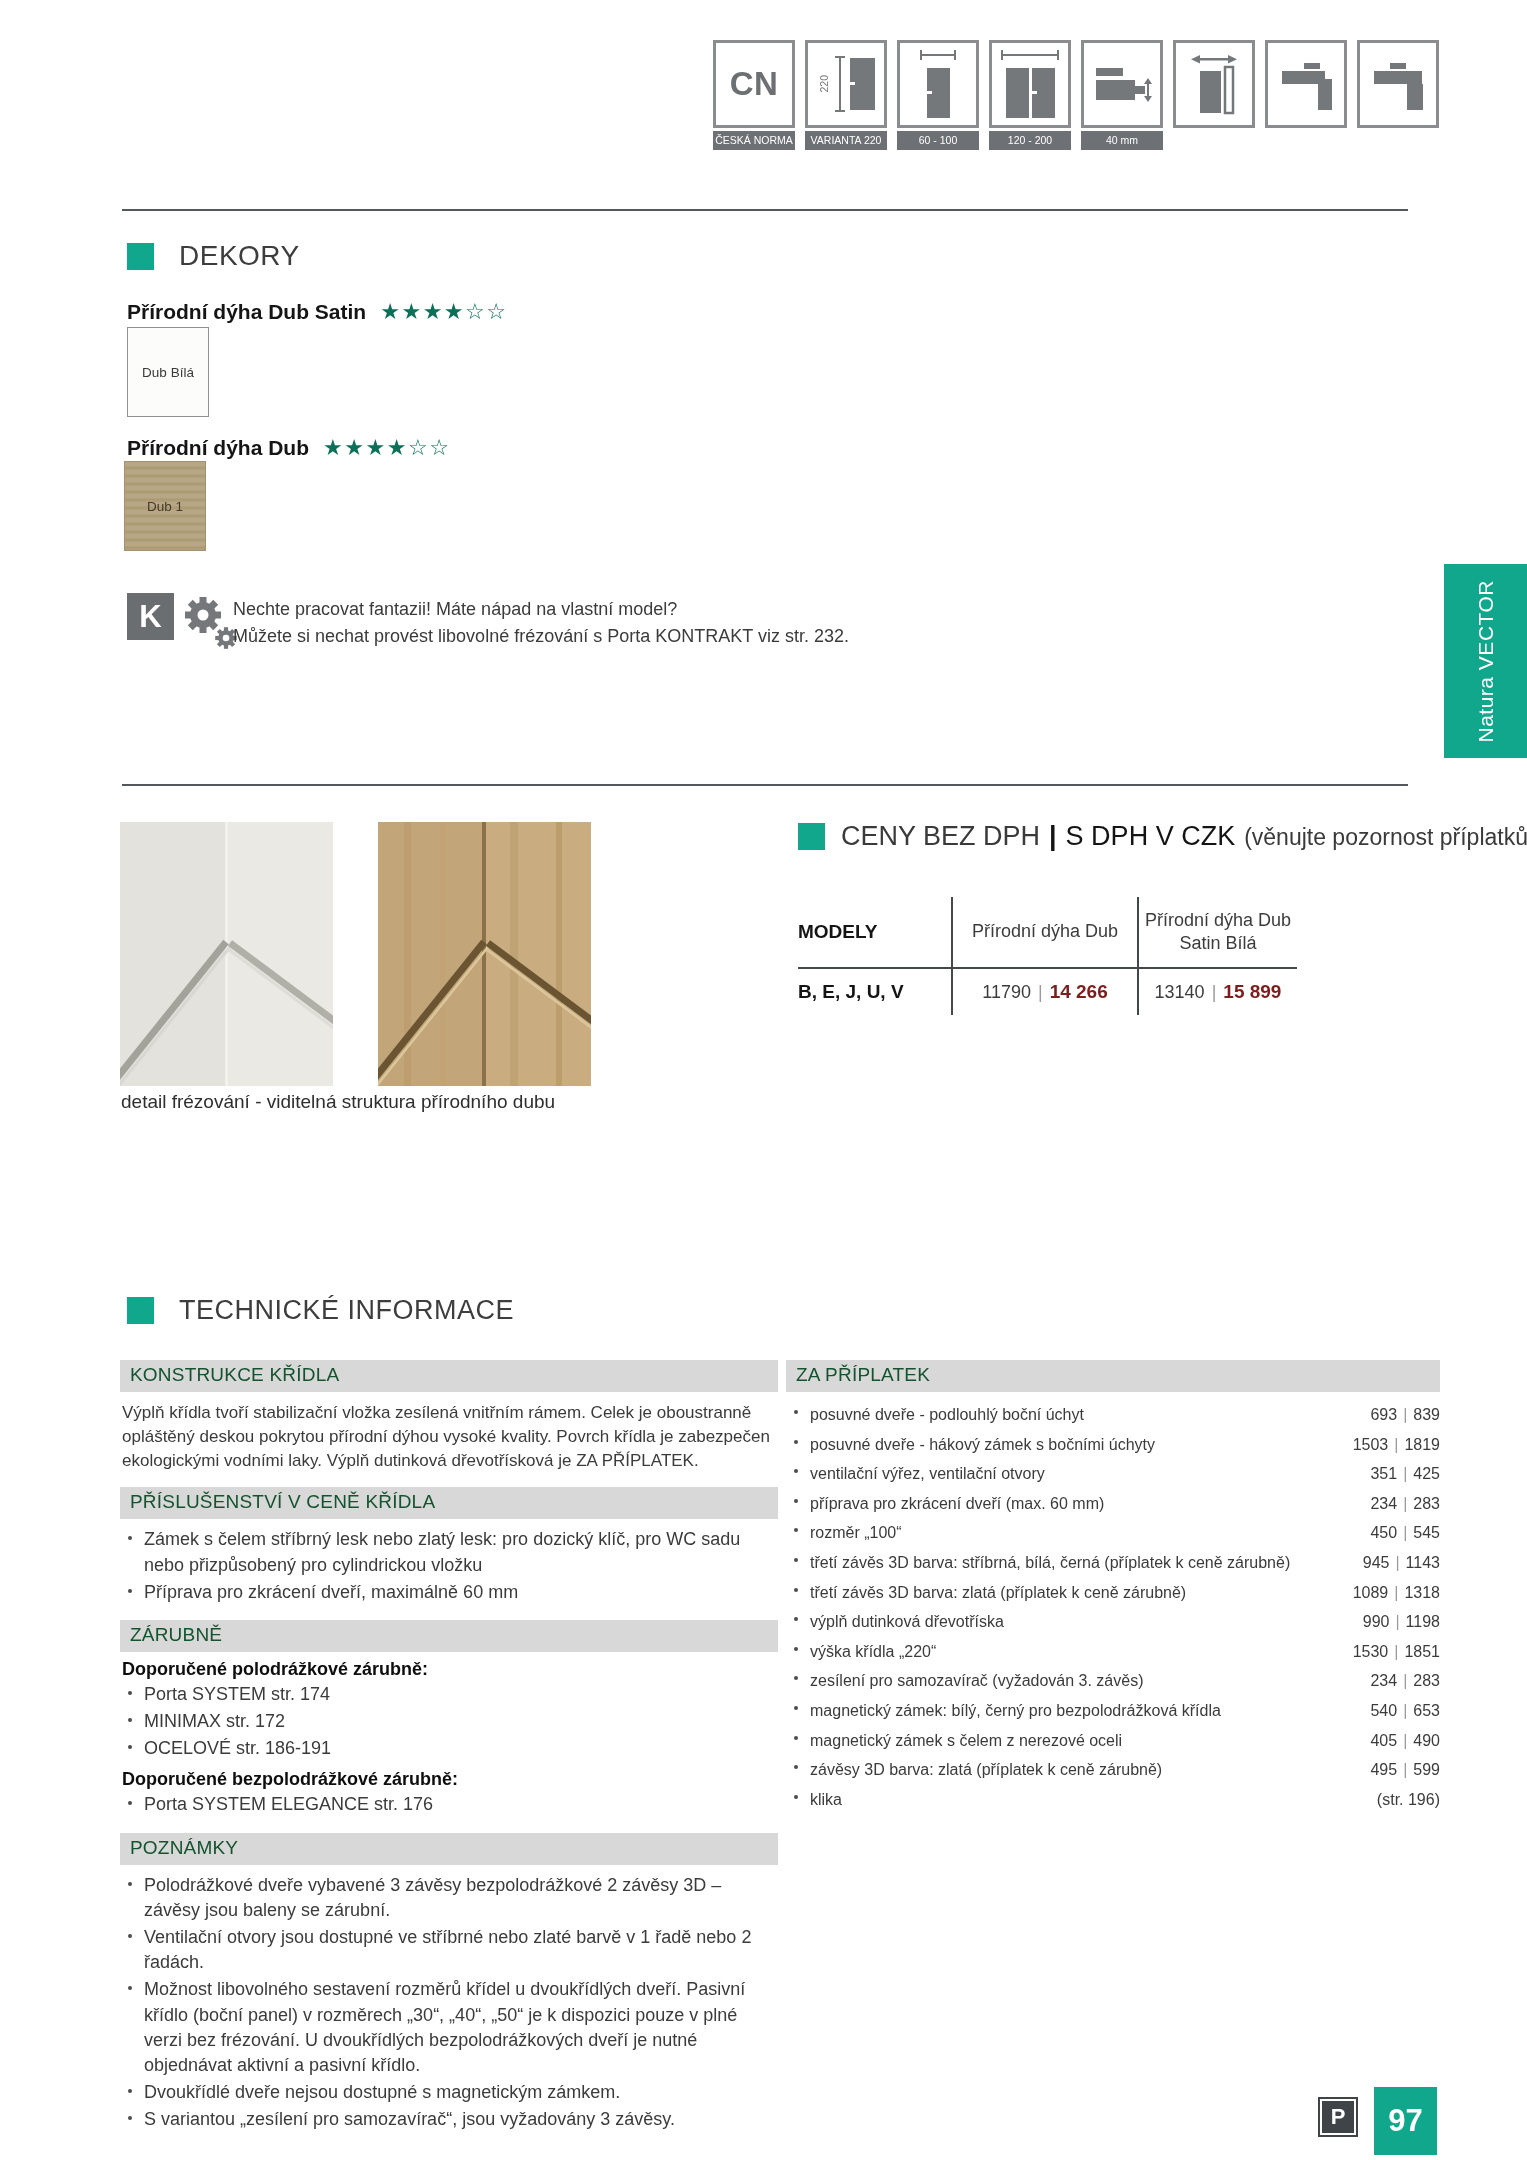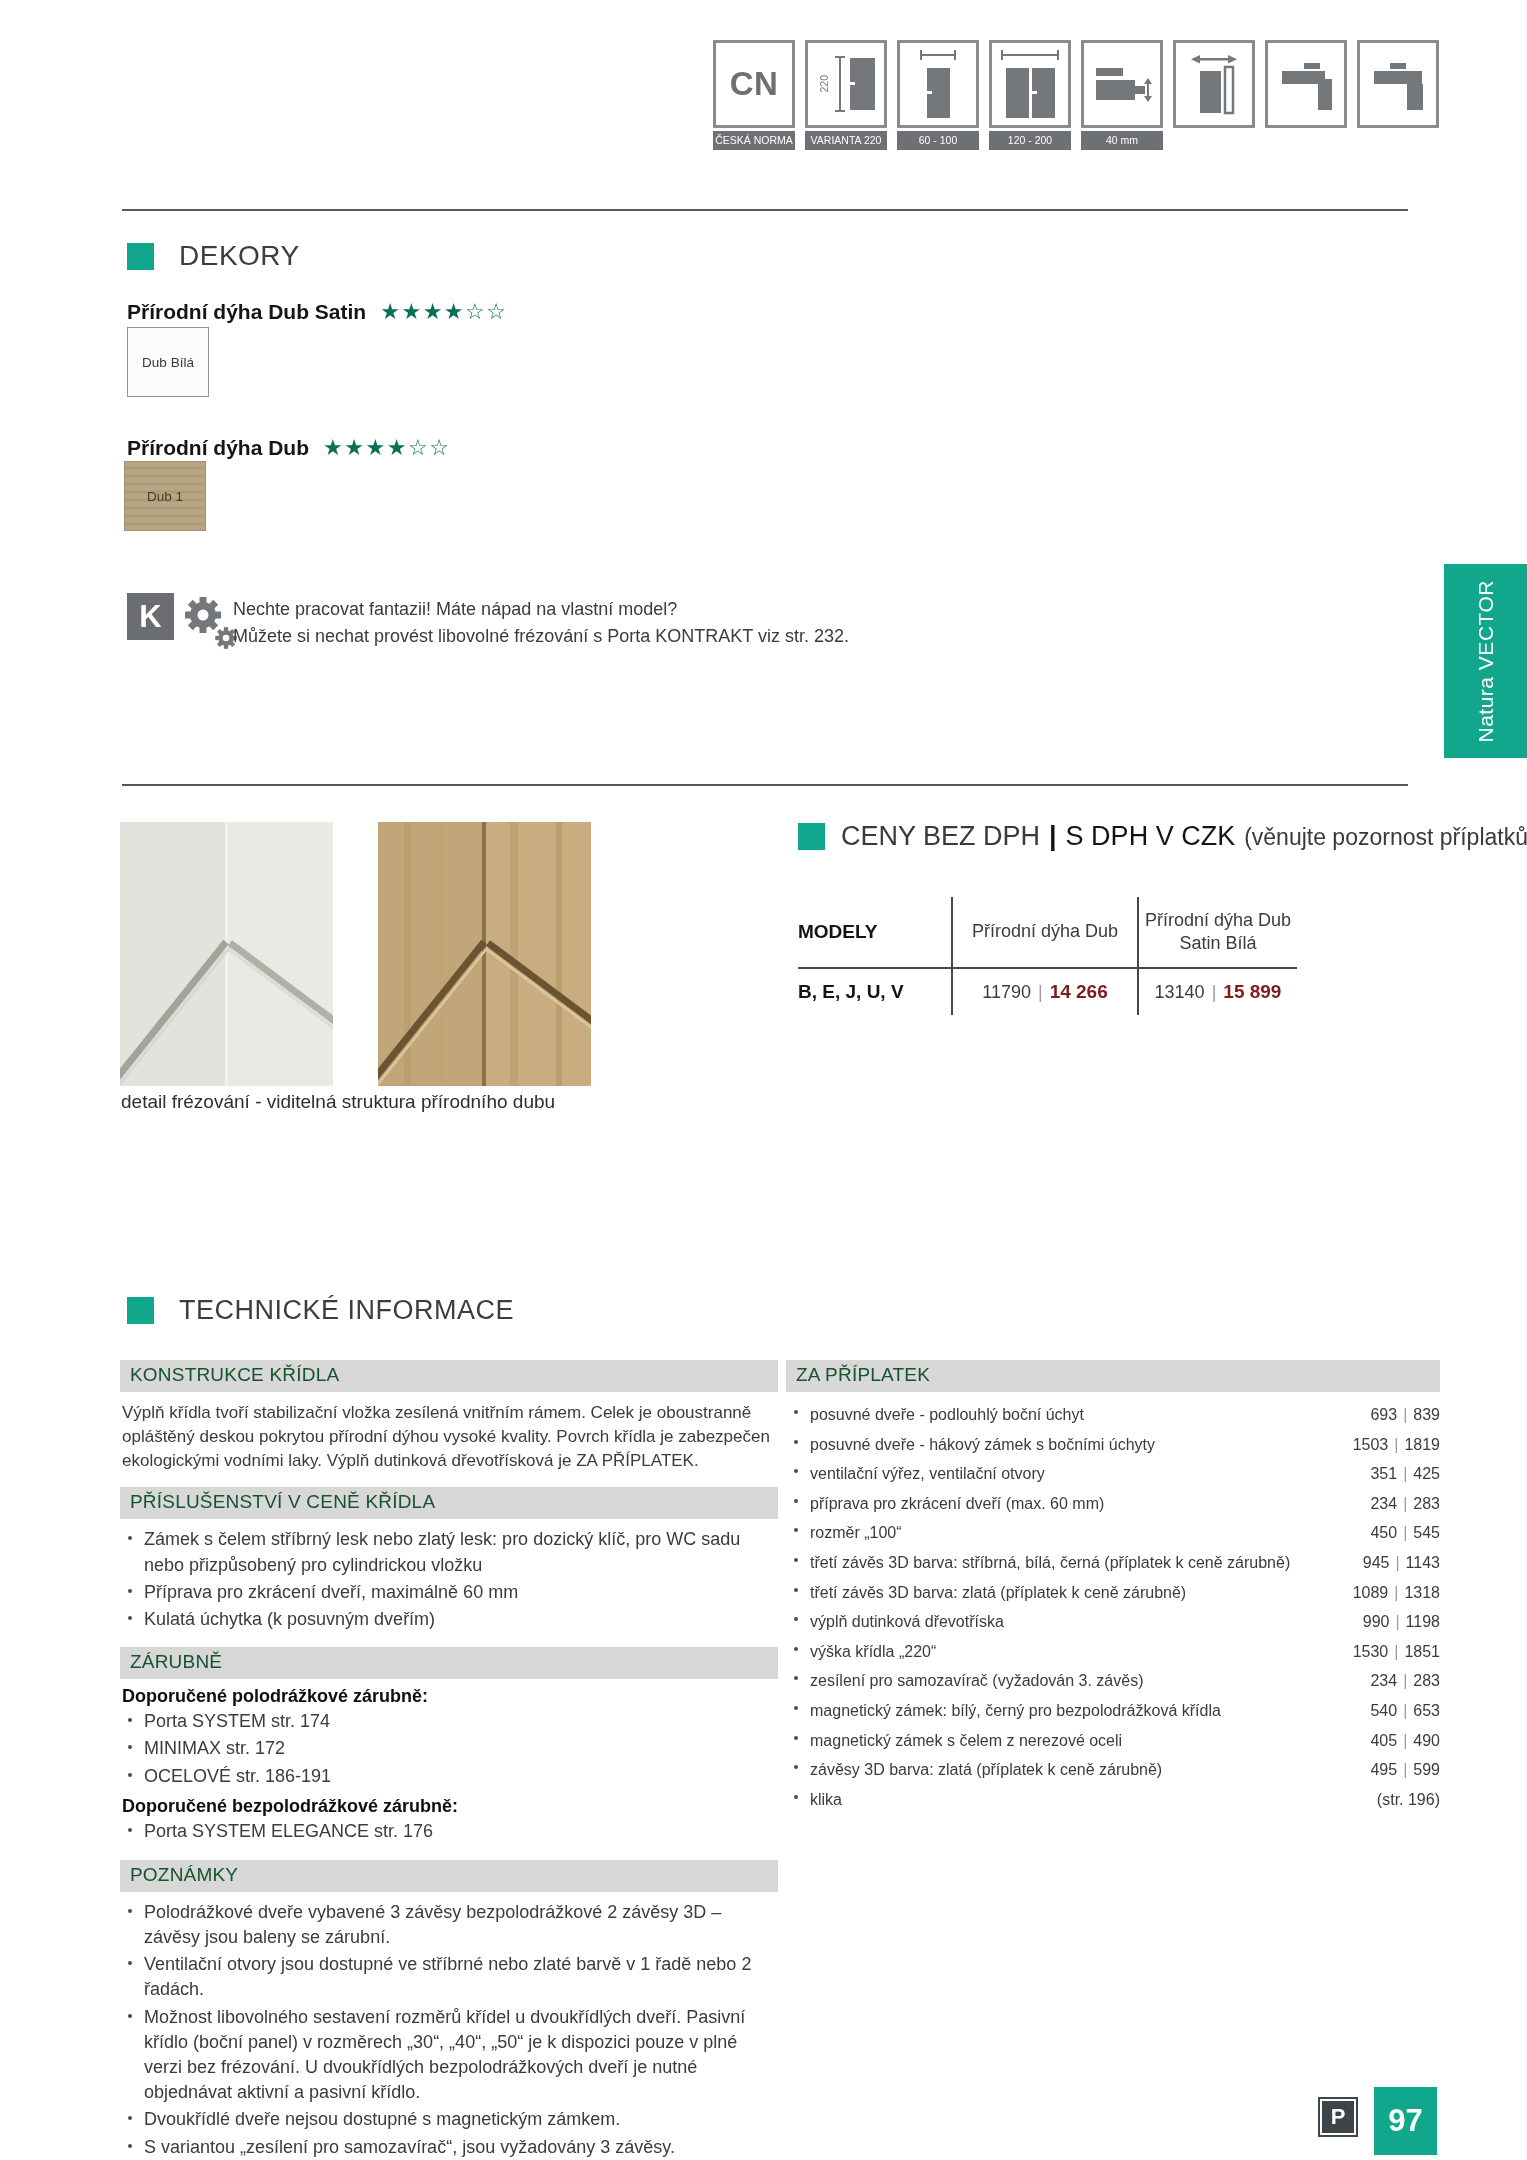--- a/index.html
+++ b/index.html
@@ -33,21 +33,21 @@
   .r1{top:209px}.r2{top:784px}
   .sec-head{position:absolute;display:flex;align-items:center;gap:25px;font-size:28px;color:#3d3d3d;letter-spacing:.5px}
   .sq{width:27px;height:27px;background:#10a78c;flex:0 0 auto}
   .dekory-head{left:127px;top:240px}
   .tech-head{left:127px;top:1295px;font-size:27px}
 
   
   .decor-name{position:absolute;left:127px;font-size:21px;font-weight:bold;color:#151515;display:flex;align-items:center;gap:14px}
   .g1{top:299px}.g2{top:435px}
   .stars{font-size:22px;color:#0c7059;letter-spacing:1.5px;font-weight:normal}
-  .swatch{position:absolute;width:82px;height:70px;display:flex;align-items:center;justify-content:center;font-size:13.5px;box-sizing:border-box}
+  .swatch{position:absolute;width:82px;height:90px;display:flex;align-items:center;justify-content:center;font-size:13.5px;box-sizing:border-box}
   .sw1{left:127px;top:327px;background:#fcfcfb;border:1px solid #8f9193;color:#3a3a3a}
   .sw2{left:124px;top:461px;border:1px solid #a2906f;color:#453a28;
        background:repeating-linear-gradient(180deg,#b8a786 0px,#b8a786 4px,#aa9872 5px,#b3a17e 8px)}
 
   
   .kontrakt-k{position:absolute;left:127px;top:593px;width:47px;height:47px;background:#6b6e71;color:#fff;font-weight:bold;font-size:31px;display:flex;align-items:center;justify-content:center}
   .kontrakt-gears{position:absolute;left:180px;top:592px}
   .kontrakt-text{position:absolute;left:233px;top:596px;font-size:18px;color:#3b3b3b;line-height:1.5}
 
   
@@ -327,21 +327,20 @@
   <div class="bar">KONSTRUKCE KŘÍDLA</div>
   <div class="para">Výplň křídla tvoří stabilizační vložka zesílená vnitřním rámem. Celek je oboustranně opláštěný deskou pokrytou přírodní dýhou vysoké kvality. Povrch křídla je zabezpečen ekologickými vodními laky. Výplň dutinková dřevotřísková je ZA PŘÍPLATEK.</div>
 
   <div class="bar">PŘÍSLUŠENSTVÍ V CENĚ KŘÍDLA</div>
   <div class="blist">
 
       <div class="bi"><span class="dot"></span><span>Zámek s čelem stříbrný lesk nebo zlatý lesk: pro dozický klíč, pro WC sadu nebo přizpůsobený pro cylindrickou vložku</span></div>
 
       <div class="bi"><span class="dot"></span><span>Příprava pro zkrácení dveří, maximálně 60 mm</span></div>
 
-      <div class="bi"><span class="dot"></span><span>Kulatá úchytka (k posuvným dveřím)</span></div>
 
   </div>
 
   <div class="bar">ZÁRUBNĚ</div>
   <div class="bsub">Doporučené polodrážkové zárubně:</div>
   <div class="blist tight">
 
       <div class="bi"><span class="dot"></span><span>Porta SYSTEM str. 174</span></div>
 
       <div class="bi"><span class="dot"></span><span>MINIMAX str. 172</span></div>

